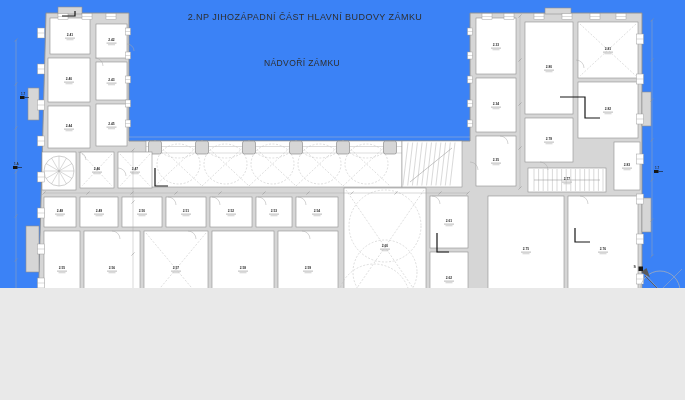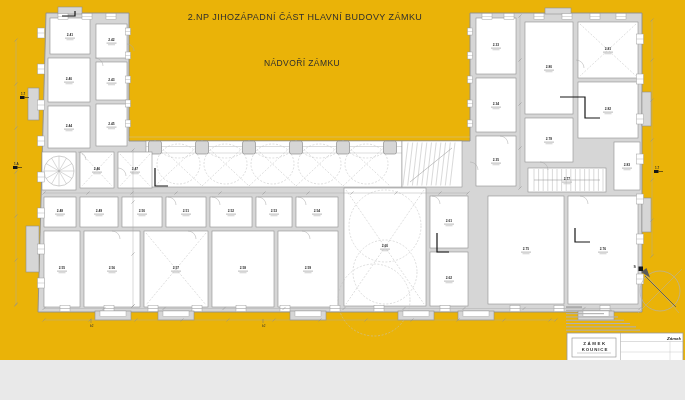--- a/index.html
+++ b/index.html
@@ -1,16 +1,16 @@
 <!DOCTYPE html>
 <html><head>
 <meta charset="utf-8">
 <style>
   html,body{margin:0;padding:0;background:#e9e9e9;}
-  .page{width:685px;height:360px;background:#eab308;position:relative;overflow:hidden;
+  .page{width:685px;height:288px;background:#3b82f6;position:relative;overflow:hidden;
         font-family:"Liberation Sans",sans-serif;text-align:center;}
   svg{display:block;}
   text{fill:#2e2e2e;font-family:"Liberation Sans",sans-serif;}
   .t-main{font-size:9px;letter-spacing:.45px;}
   .t-court{font-size:8.5px;letter-spacing:.4px;}
   .t-tb-logo{font-size:4.4px;font-weight:bold;letter-spacing:1.6px;}
   .t-tb-logo2{font-size:4.4px;font-weight:bold;letter-spacing:.9px;}
   .t-tb-proj{font-size:4.4px;font-weight:bold;font-style:italic;}
   .t-tb-name{font-size:4.4px;font-style:italic;font-family:"Liberation Serif",serif;}
   .t-north{font-size:3.6px;font-weight:bold;}

